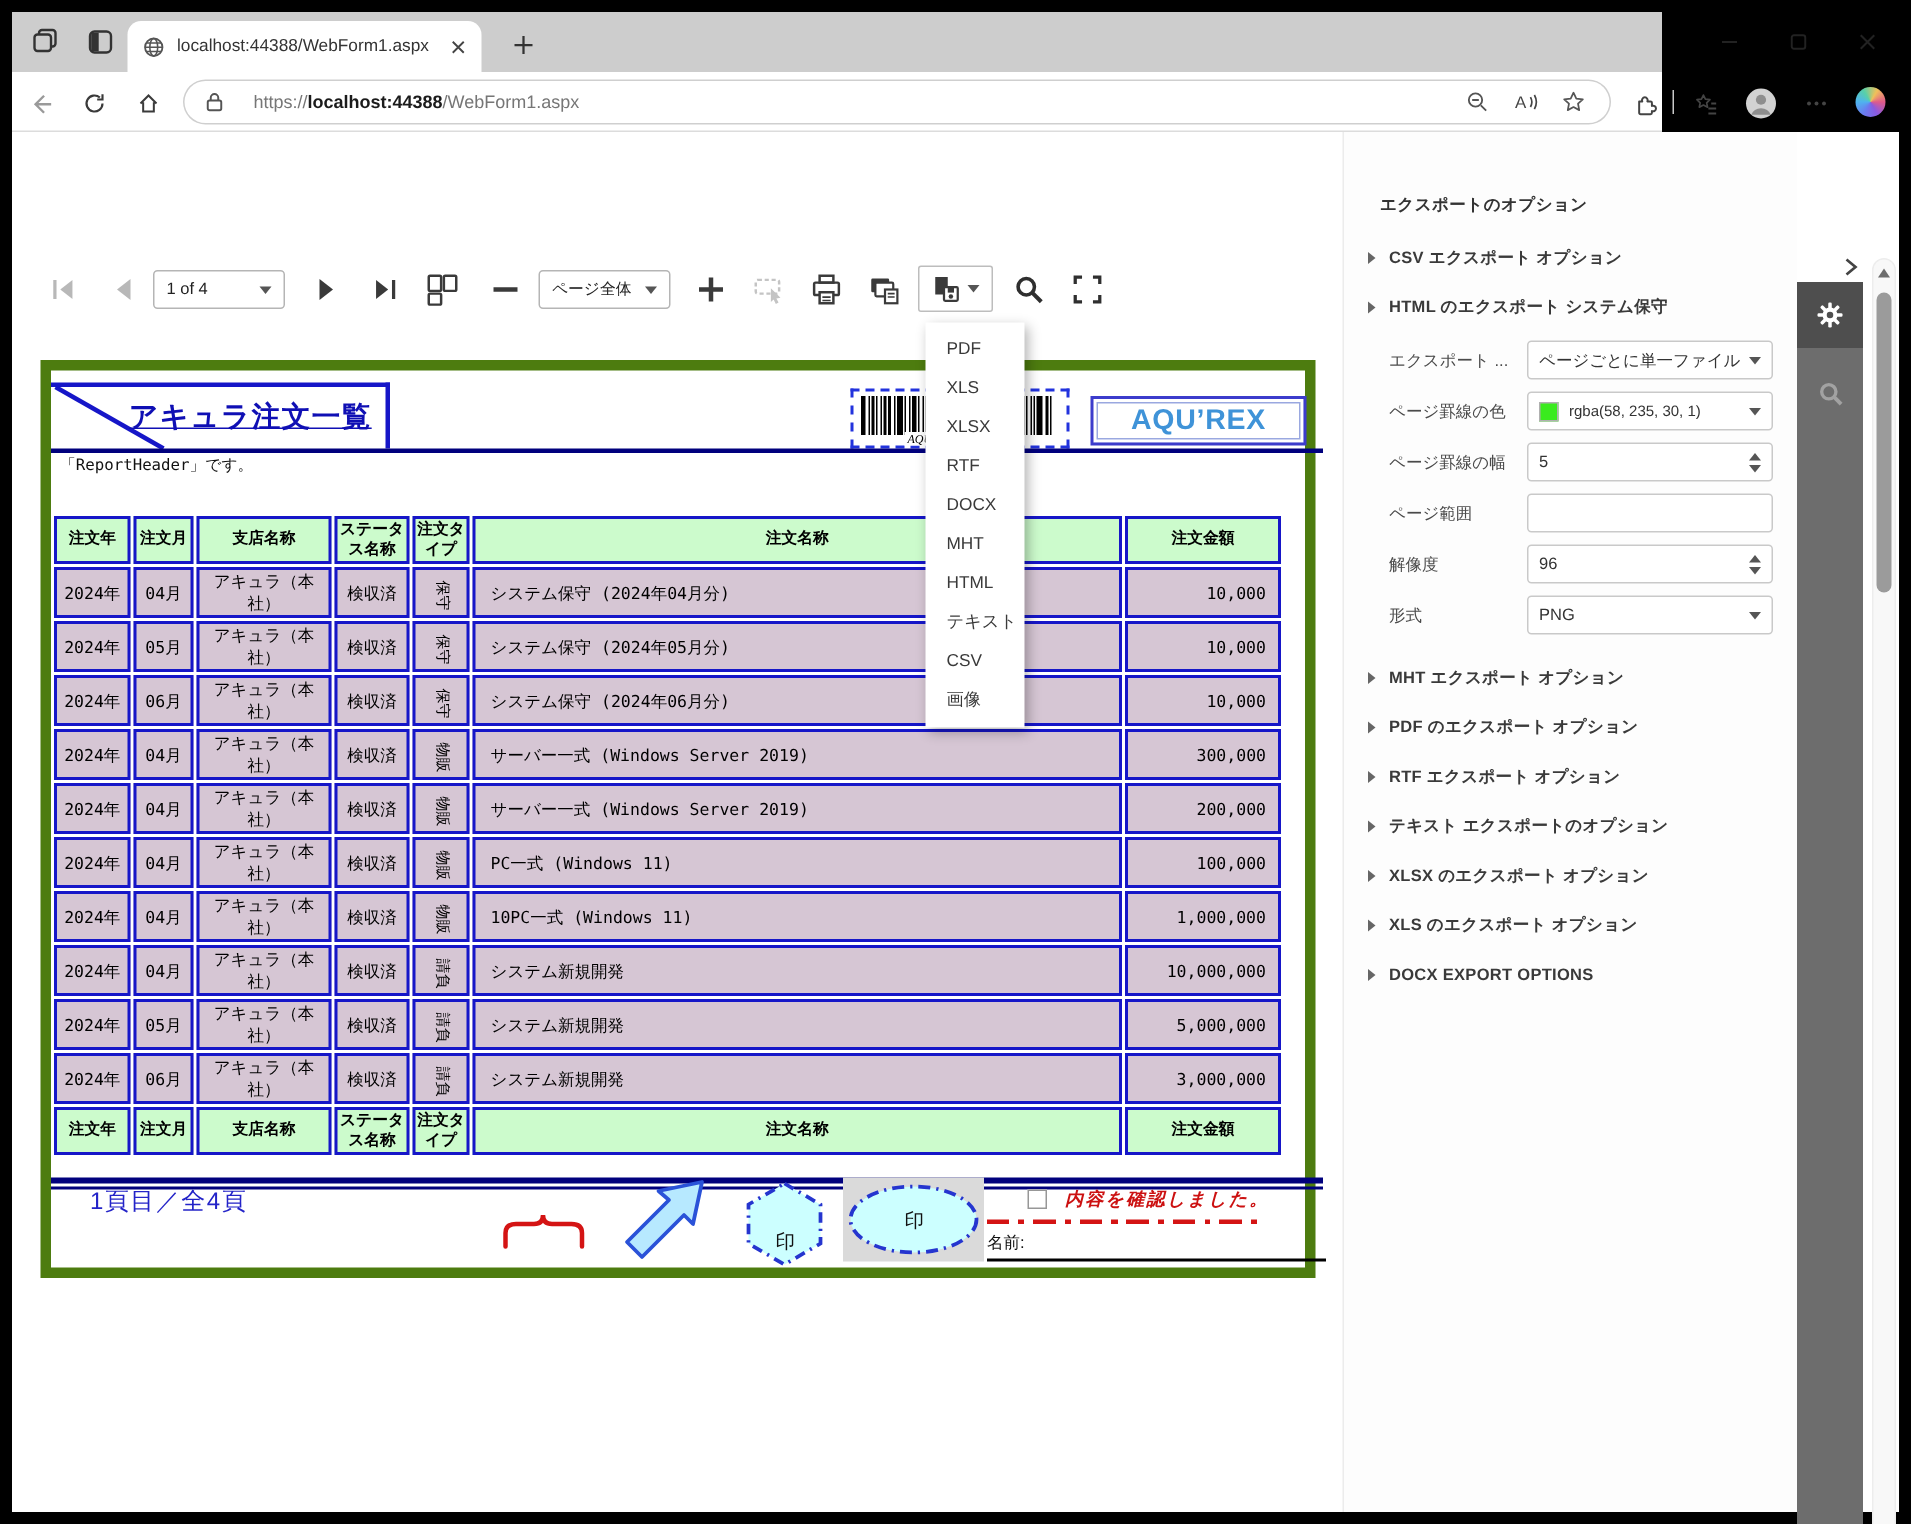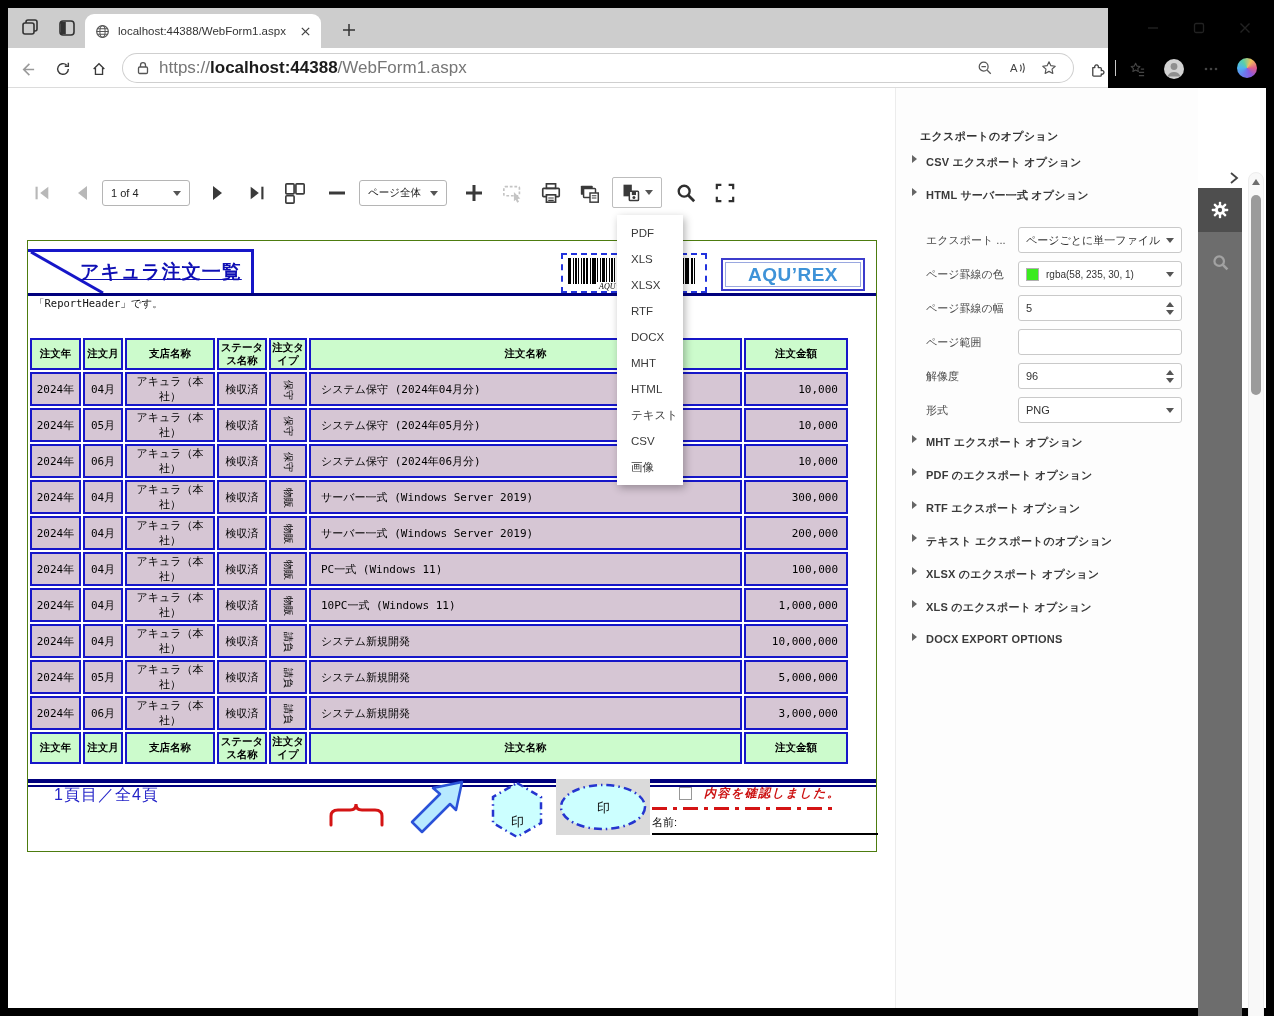--- a/index.html
+++ b/index.html
@@ -8,35 +8,35 @@
   .window{position:absolute;left:8px;top:8px;width:1100px;height:1000px;background:#4c1d95}
   .abs{position:absolute}
   .ic{position:absolute;display:flex;align-items:center;justify-content:center}
 
   
   .tabstrip{position:absolute;left:0;top:0;width:100%;height:40px;background:#cdcdcd}
   .tab{position:absolute;left:77px;top:6px;width:236px;height:34px;background:#fff;border-radius:9px 9px 0 0;display:flex;align-items:center;padding:0 10px}
   .tab-title{font-size:11.5px;color:#333;flex:1;margin-left:8px;white-space:nowrap;overflow:hidden}
   .urlrow{position:absolute;left:0;top:40px;width:100%;height:40px;background:#fff;border-bottom:1px solid #dcdcdc}
   .pill{position:absolute;left:115px;top:6px;width:950px;height:28px;border-radius:14px;background:#fff;box-shadow:0 0 0 1px #cfcfcf;display:flex;align-items:center;padding:0 14px}
-  .url{font-size:17px;margin-left:10px;white-space:nowrap}
+  .url{font-size:12px;margin-left:20px;white-space:nowrap}
   .url .dim{color:#767676}.url .host{color:#1b1b1b;font-weight:bold}
 
   
   .content{position:absolute;left:0;top:80px;width:1258px;height:920px;background:#fff}
   .tbtn{position:absolute;top:91px;width:28px;height:28px;display:flex;align-items:center;justify-content:center;border-radius:3px}
   .combo{position:absolute;top:92px;height:26px;background:#fff;border:1px solid #b5b5b5;border-radius:3px;display:flex;align-items:center;padding:0 8px;font-size:11px;color:#222}
   .combo .cv{flex:1}
   .dd{width:0;height:0;border-left:4px solid transparent;border-right:4px solid transparent;border-top:5px solid #555}
   .exportbtn{position:absolute;left:604px;top:89px;width:50px;height:31px;border:1px solid #bdbdbd;background:#fff;border-radius:2px;display:flex;align-items:center;justify-content:center;gap:4px}
   .menu{position:absolute;left:609px;top:127px;width:66px;background:#fff;box-shadow:2px 3px 8px rgba(0,0,0,.3);padding:5px 0;z-index:30}
   .menu-item{height:26px;line-height:26px;padding-left:14px;font-size:11.5px;color:#3a3a3a;cursor:pointer}
 
   
-  .page{position:absolute;left:19px;top:152px;width:850px;height:612px;background:#fff;border:1px solid #4d7c0f}
+  .page{position:absolute;left:19px;top:152px;width:850px;height:612px;background:#fff;border:7px solid #4d7c0f}
   .titlebox{position:absolute;left:0;top:8px;width:226px;height:44px;border-top:3px solid #1616c8;border-right:3px solid #1616c8}
   .rtitle{position:absolute;left:52px;top:18px;font-size:19px;font-weight:bold;color:#0f0fb4;text-decoration:underline;letter-spacing:1px}
   .navyline{position:absolute;background:#00007d}
   .note{position:absolute;left:6px;top:56px;font-size:10.5px;color:#111;font-family:"DejaVu Sans Mono",monospace}
   .barcode{position:absolute;left:533px;top:12px;width:146px;height:40px;border:2px dashed #2233dd;padding:3px 5px}
   .bars{display:flex;align-items:flex-start;height:26px}
   .bars i{display:block;background:#000;height:26px}
   .bc-cap{position:absolute;left:34px;bottom:0;font-size:8px;font-style:italic;font-family:"Liberation Serif",serif;background:#fff;padding:0 2px}
   .logo{position:absolute;left:693px;top:17px;width:144px;height:33px;border:2px solid #3c3ccc;box-shadow:inset 0 0 0 2px #fff,inset 0 0 0 3px #9aa8e0;display:flex;align-items:center;justify-content:center;font-size:19px;font-weight:bold;color:#3f93d8;letter-spacing:.5px}
 
@@ -53,21 +53,21 @@
   .reddash{position:absolute;left:624px;top:566px;width:182px;height:3px;background:repeating-linear-gradient(90deg,#d41414 0 15px,transparent 15px 21px,#d41414 21px 25px,transparent 25px 31px)}
   .namelab{position:absolute;left:624px;top:574px;font-size:11px;color:#111}
   .nameline{position:absolute;left:624px;top:592px;width:226px;height:2px;background:#000}
   .stamp-txt{position:absolute;font-size:13px;color:#111}
   .ellipse-bg{position:absolute;left:528px;top:538px;width:94px;height:56px;background:#dadada}
 
   
   .panel{position:absolute;left:887px;top:0;width:303px;height:920px;background:#fdfdfd;border-left:1px solid #ececec}
   .panel-title{position:absolute;left:24px;top:41px;font-size:11px;font-weight:bold;color:#333;letter-spacing:.3px}
   .sections{position:absolute;left:0;top:67px;width:100%}
-  .sec{display:flex;align-items:flex-start;height:33px;padding-left:16px;cursor:pointer}
+  .sec{display:flex;align-items:center;height:33px;padding-left:16px;cursor:pointer}
   .car-r{width:0;height:0;border-top:4px solid transparent;border-bottom:4px solid transparent;border-left:5px solid #666}
   .car-d{width:0;height:0;border-left:4px solid transparent;border-right:4px solid transparent;border-top:5px solid #666}
   .seclab{font-size:11px;font-weight:bold;color:#3a3a3a;margin-left:9px;letter-spacing:.2px}
   .fields{margin:2px 0 8px 30px}
   .frow{display:flex;align-items:center;height:34px}
   .flab{width:92px;font-size:11px;color:#4a4a4a}
   .fctl{width:164px;height:26px;border:1px solid #c9c9c9;border-radius:3px;background:#fff;display:flex;align-items:center;padding:0 7px;font-size:11px;color:#333}
   .fval{flex:1;white-space:nowrap;overflow:hidden}
   .fctl.color .fval{font-size:10px}
   .swatch{width:13px;height:13px;background:#3aeb1e;border:1px solid #b0b0b0;margin-right:7px;flex:none}
@@ -529,21 +529,21 @@
 
     <div class="panel">
       <span class="panel-title">エクスポートのオプション</span>
       <div class="sections">
           <div class="sec">
             <span class="car-r"></span>
             <span class="seclab">CSV エクスポート オプション</span>
           </div>
           <div class="sec">
             <span class="car-r"></span>
-            <span class="seclab">HTML サーバー一式 オプション</span>
+            <span class="seclab">HTML のエクスポート システム保守</span>
           </div>
           <div class="fields">
             <div class="frow">
               <div class="flab">エクスポート ...</div>
               <div class="fctl select">
                 <span class="fval">ページごとに単一ファイル</span>
                 <span class="dd"></span>
               </div>
             </div>
             <div class="frow">

